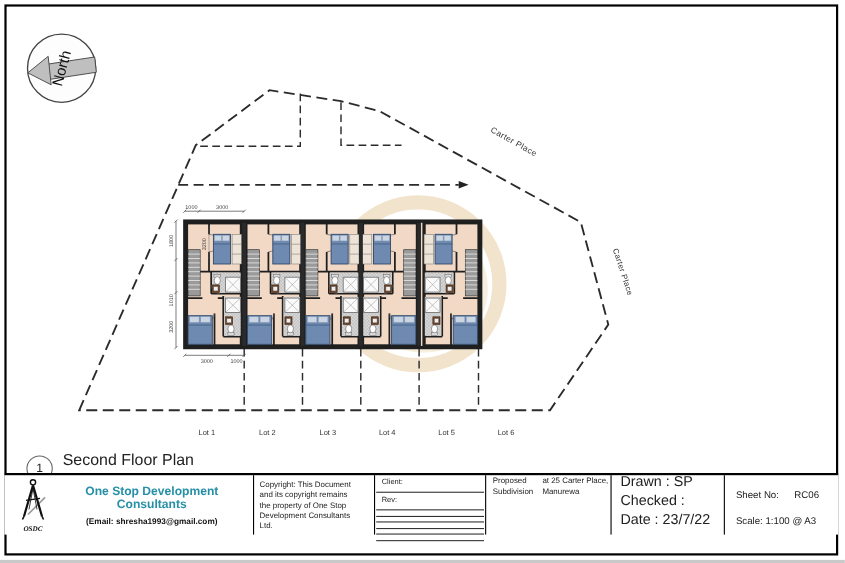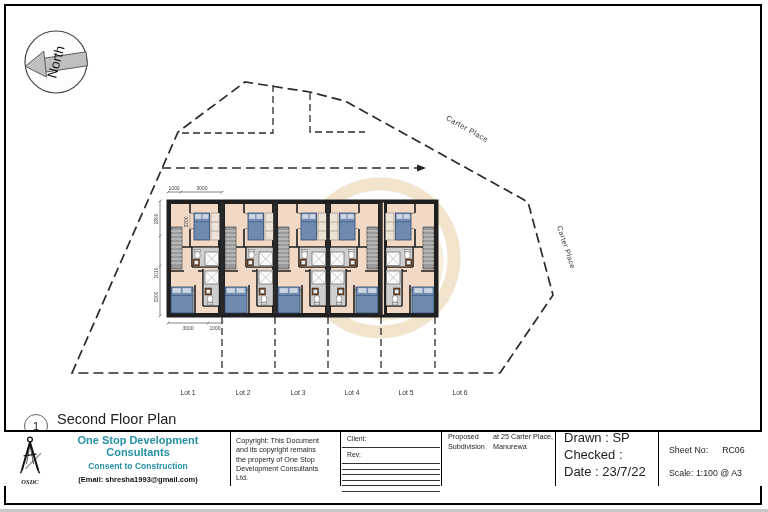--- a/index.html
+++ b/index.html
@@ -165,21 +165,20 @@
         <circle cx="15" cy="6" r="2.6" fill="#fff" stroke="#111" stroke-width="1.4"></circle>
         <path d="M15,9 L6,40 M15,9 L24,40" stroke="#111" stroke-width="2.2" fill="none"></path>
         <path d="M15,12 L11,33 M15,12 L19,33" stroke="#111" stroke-width="0.8" fill="none"></path>
         <line x1="8" y1="24" x2="22" y2="22" stroke="#111" stroke-width="1.3"></line>
         <path d="M6,40 l-1.5,3 M24,40 l1.5,3" stroke="#111" stroke-width="1.6"></path>
       </svg>
       <div class="logo-osdc">OSDC</div>
     </div>
     <div class="company-col">
       <div class="company-name">One Stop Development Consultants</div>
-      <div class="company-tag">Consent to Construction</div>
       <div class="company-email">(Email: shresha1993@gmail.com)</div>
     </div>
   </div>
 
   <div class="tb-cell tb-copy">
     <div>Copyright: This Document</div>
     <div>and its copyright remains</div>
     <div>the property of One Stop</div>
     <div>Development Consultants</div>
     <div>Ltd.</div>

